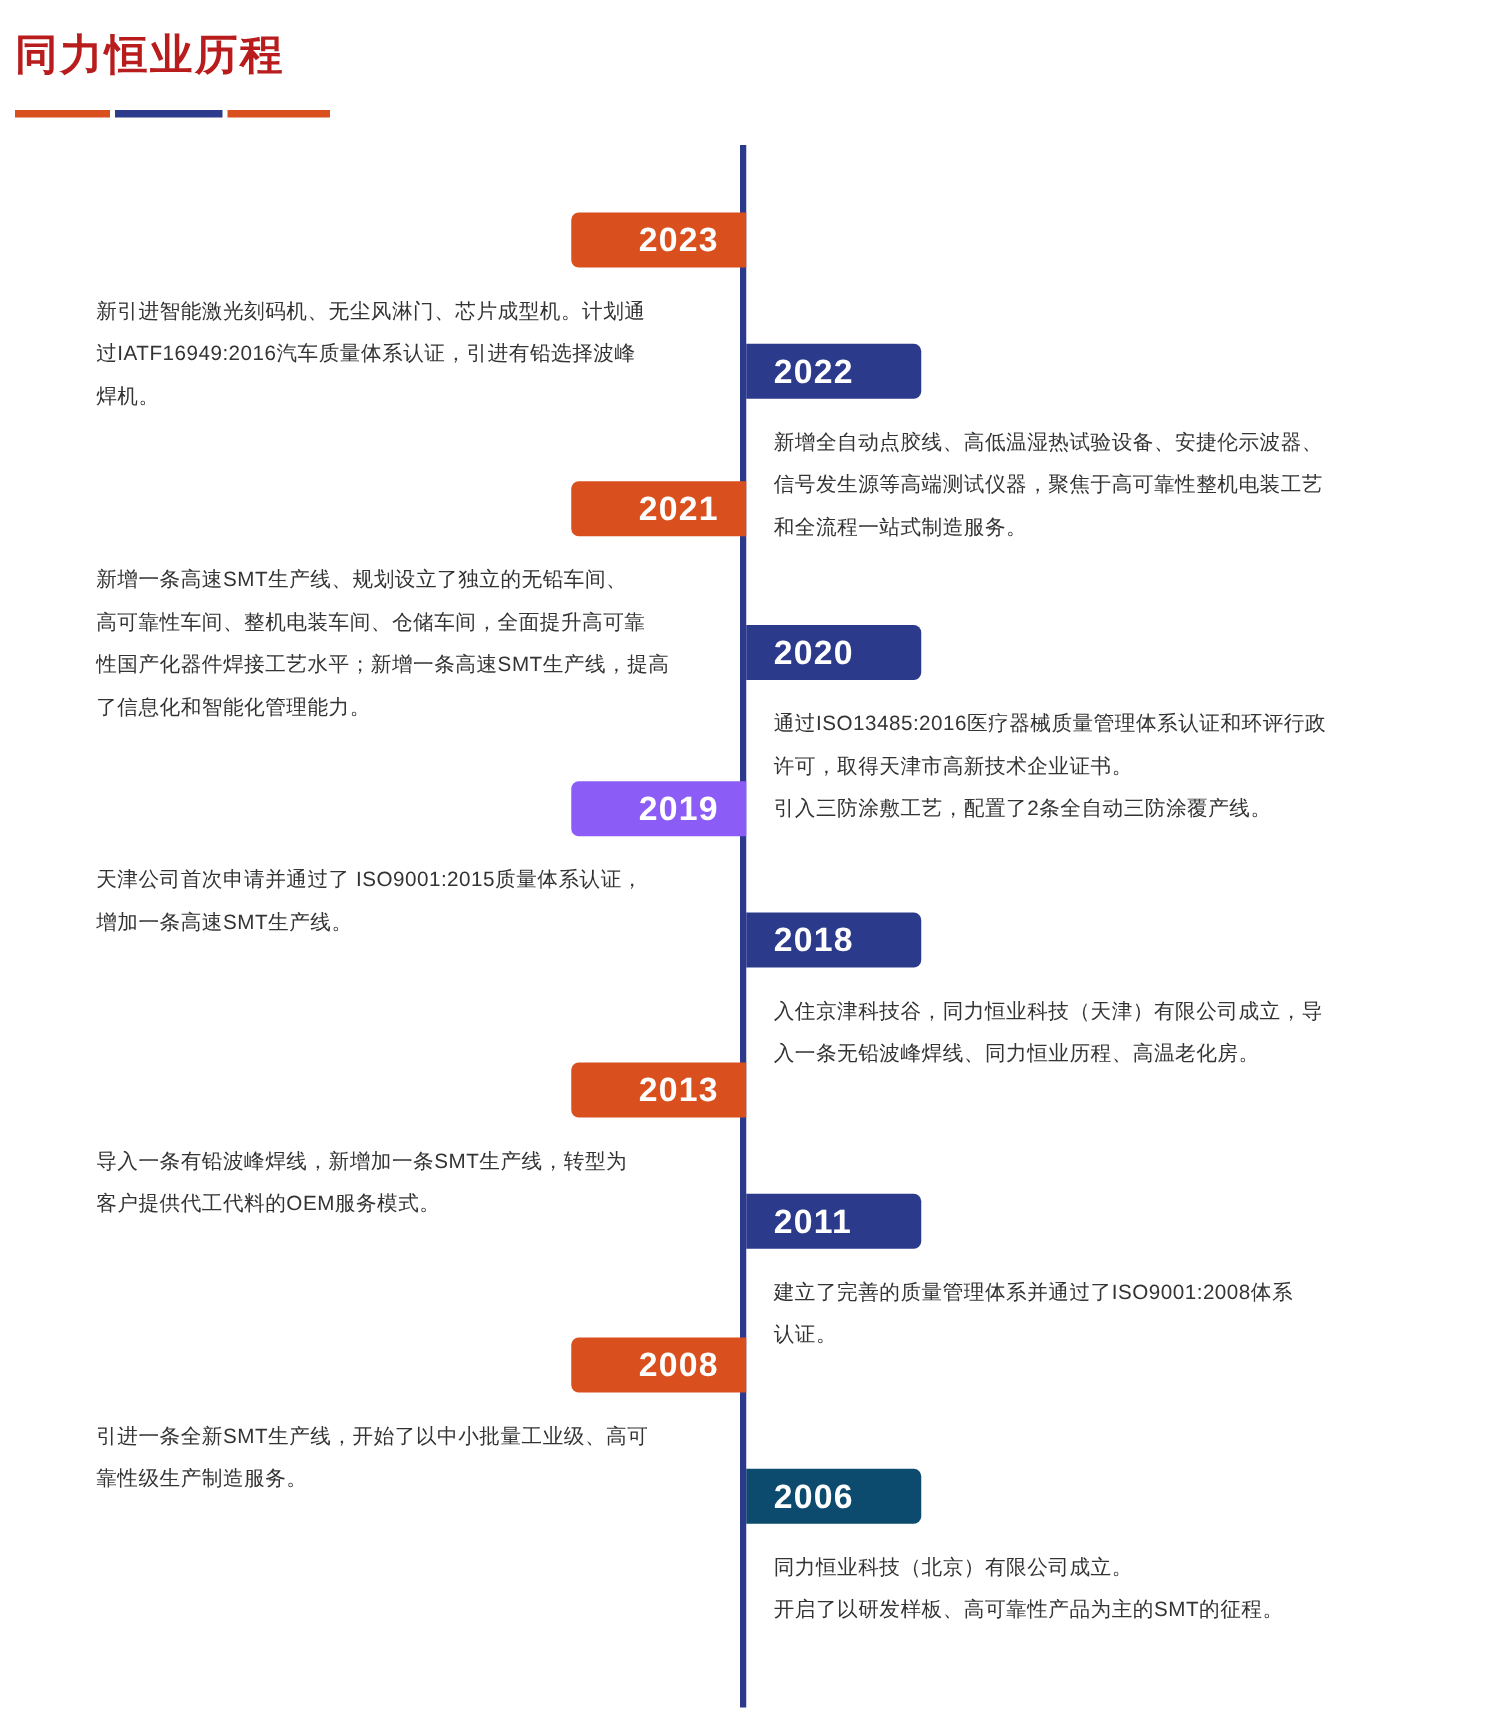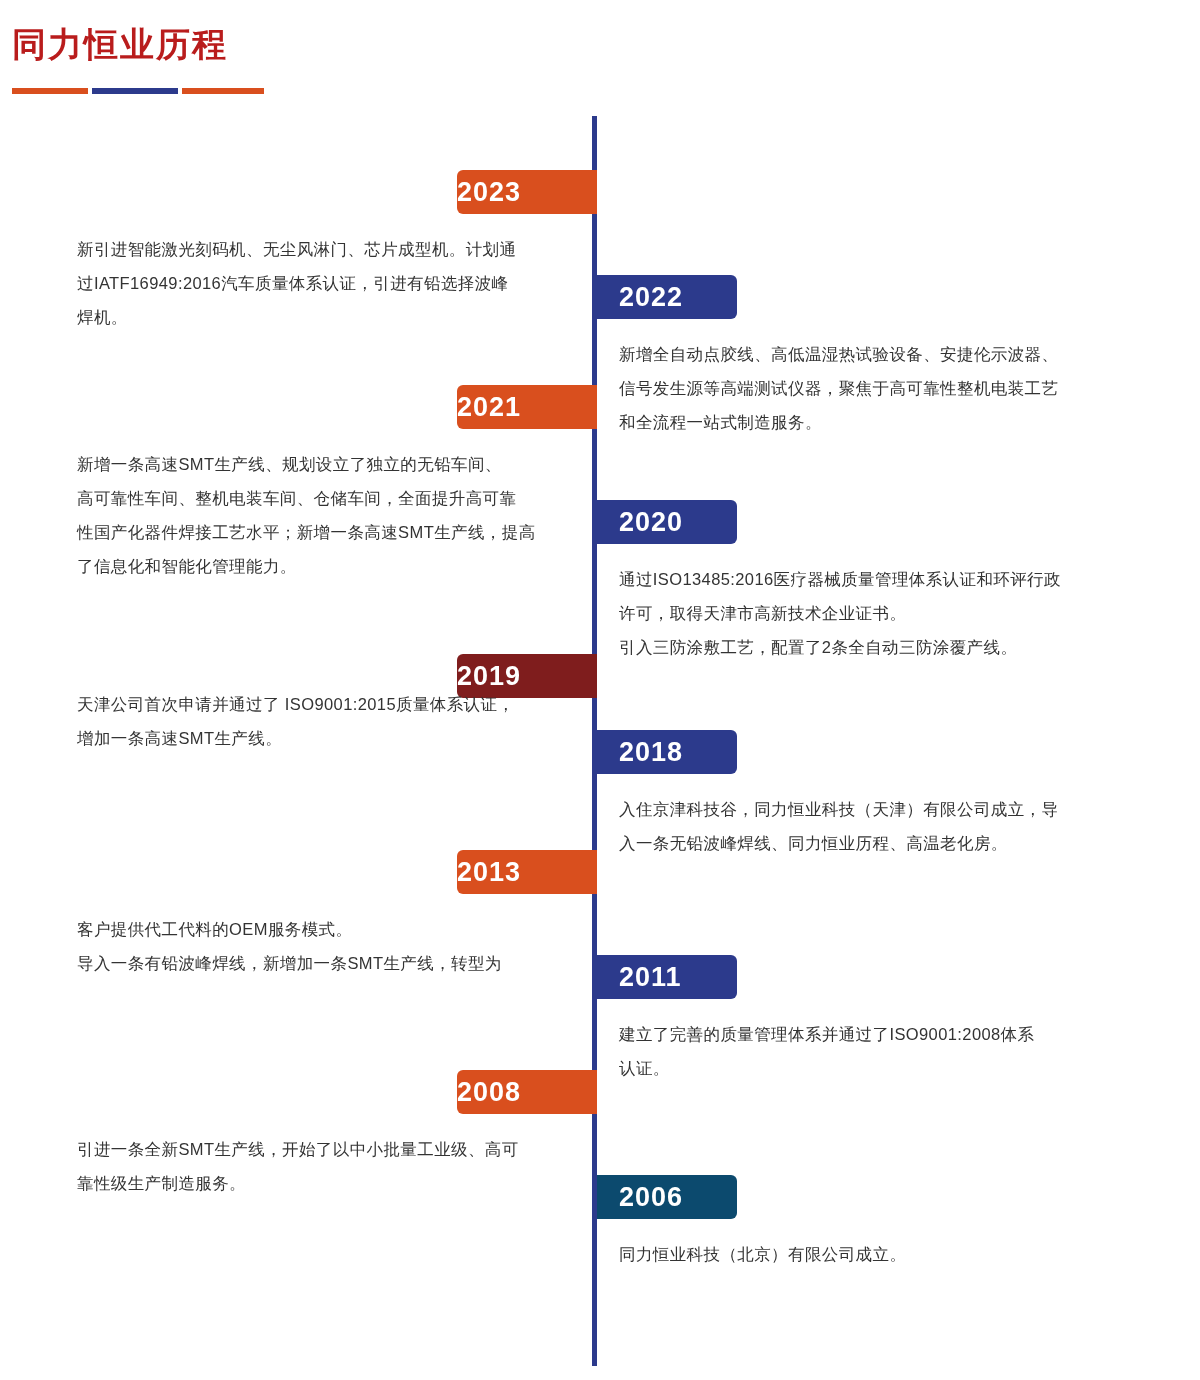--- a/index.html
+++ b/index.html
@@ -77,21 +77,21 @@
     line-height: 44px;
     font-size: 27px;
     font-weight: bold;
     color: #ffffff;
     letter-spacing: 1px;
   }
   .year-tag.left {
     right: 0;
     width: 118px;
     padding-right: 22px;
-    text-align: left;
+    text-align: right;
     background: #d94f1e;
     border-top-left-radius: 6px;
     border-bottom-left-radius: 6px;
   }
   .year-tag.right {
     left: 0;
     width: 118px;
     padding-left: 22px;
     text-align: left;
     background: #2c3a8c;
@@ -172,54 +172,55 @@
       </div>
       <div class="entry right-side" style="top: 390px;">
         <div class="year-tag right" style="top: 0px; background: rgb(44, 58, 140);">2020</div>
         <div class="entry-body" style="top: 62px;">
           <p>通过ISO13485:2016医疗器械质量管理体系认证和环评行政</p>
           <p>许可，取得天津市高新技术企业证书。</p>
           <p>引入三防涂敷工艺，配置了2条全自动三防涂覆产线。</p>
         </div>
       </div>
       <div class="entry left-side" style="top: 515px;">
-        <div class="year-tag left" style="top: 0px; background: #7f1d1d; margin-top: 29px;">2019</div>
+        <div class="year-tag left" style="top: 0px; background: #8b5cf6;">2019</div>
         <div class="entry-body" style="top: 62px;">
           <p>天津公司首次申请并通过了 ISO9001:2015质量体系认证，</p>
           <p>增加一条高速SMT生产线。</p>
         </div>
       </div>
       <div class="entry right-side" style="top: 620px;">
         <div class="year-tag right" style="top: 0px; background: rgb(44, 58, 140);">2018</div>
         <div class="entry-body" style="top: 62px;">
           <p>入住京津科技谷，同力恒业科技（天津）有限公司成立，导</p>
           <p>入一条无铅波峰焊线、同力恒业历程、高温老化房。</p>
         </div>
       </div>
       <div class="entry left-side" style="top: 740px;">
         <div class="year-tag left" style="top: 0px; background: rgb(217, 79, 30);">2013</div>
         <div class="entry-body" style="top: 62px;">
+          <p>导入一条有铅波峰焊线，新增加一条SMT生产线，转型为</p>
           <p>客户提供代工代料的OEM服务模式。</p>
-          <p>导入一条有铅波峰焊线，新增加一条SMT生产线，转型为</p>
         </div>
       </div>
       <div class="entry right-side" style="top: 845px;">
         <div class="year-tag right" style="top: 0px; background: rgb(44, 58, 140);">2011</div>
         <div class="entry-body" style="top: 62px;">
           <p>建立了完善的质量管理体系并通过了ISO9001:2008体系</p>
           <p>认证。</p>
         </div>
       </div>
       <div class="entry left-side" style="top: 960px;">
         <div class="year-tag left" style="top: 0px; background: rgb(217, 79, 30);">2008</div>
         <div class="entry-body" style="top: 62px;">
           <p>引进一条全新SMT生产线，开始了以中小批量工业级、高可</p>
           <p>靠性级生产制造服务。</p>
         </div>
       </div>
       <div class="entry right-side" style="top: 1065px;">
         <div class="year-tag right" style="top: 0px; background: #0c4a6e;">2006</div>
         <div class="entry-body" style="top: 62px;">
           <p>同力恒业科技（北京）有限公司成立。</p>
+          <p>开启了以研发样板、高可靠性产品为主的SMT的征程。</p>
         </div>
       </div>
     </div>
 </div>
 
 </body></html>

